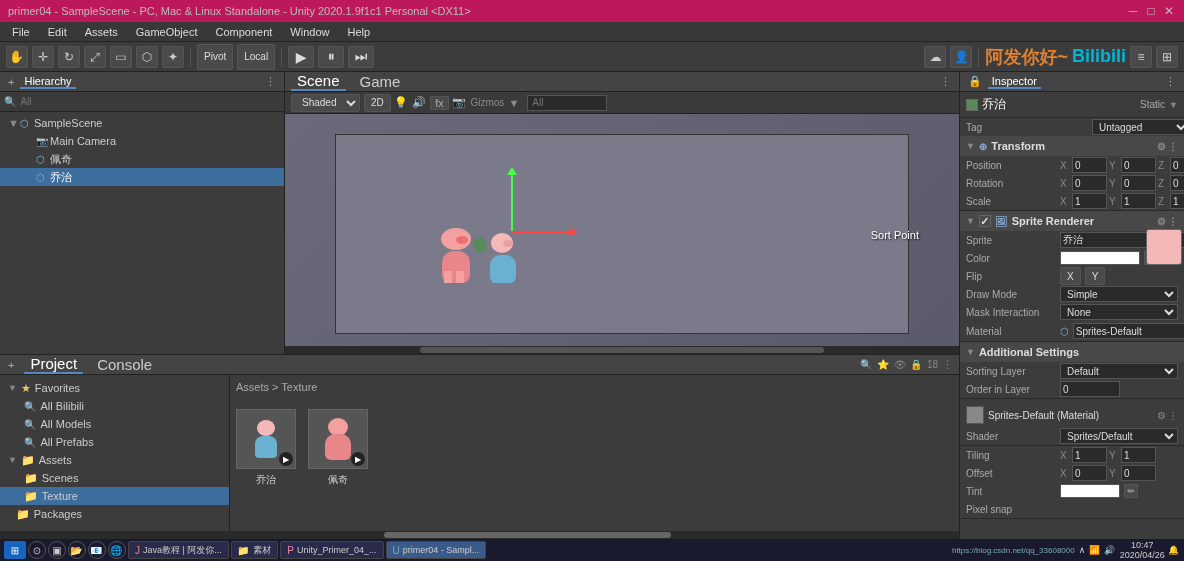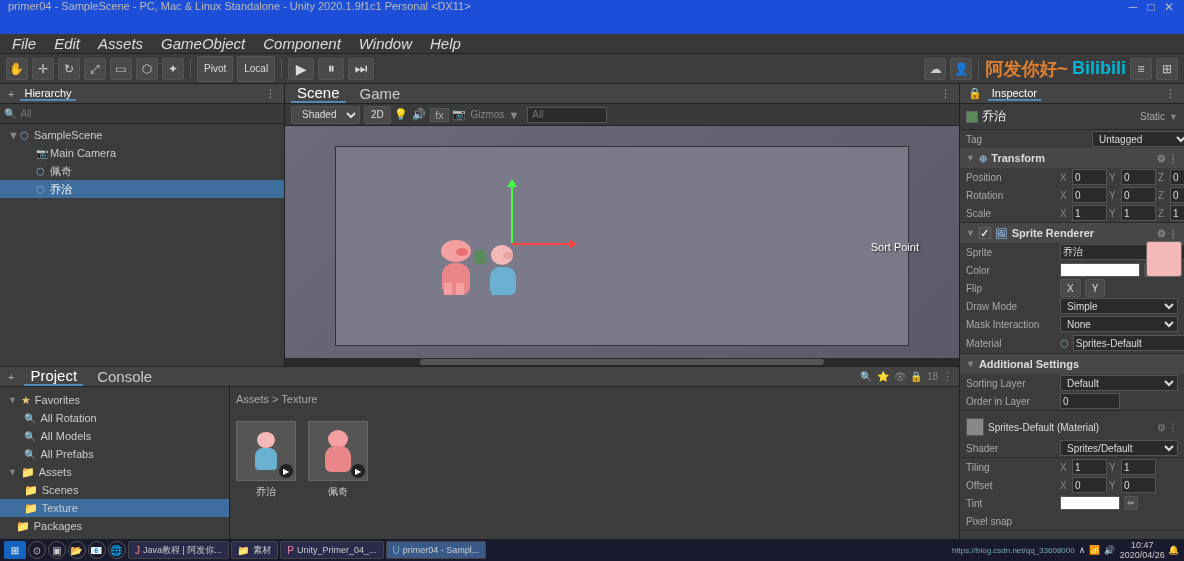--- a/index.html
+++ b/index.html
@@ -8,23 +8,24 @@
       height: 561px;
       overflow: hidden;
       font-family: 'Segoe UI', Arial, sans-serif;
       font-size: 11px;
       background: #3c3c3c;
       color: #ccc;
     }
 
     
     #title-bar {
-      height: 34px;
-      background: #1d4ed8;
-      display: flex;
+      height: 22px;
+      background: #be185d;
+      display: flex;
+      align-items: center;
       padding: 0 8px;
       color: #bbb;
       font-size: 11px;
       user-select: none;
     }
     #title-bar .title-text { flex: 1; }
     #title-bar .window-controls { display: flex; gap: 4px; }
     #title-bar .win-btn {
       width: 14px; height: 14px;
       border: none; background: transparent;
@@ -39,22 +40,21 @@
       display: flex;
       align-items: center;
       padding: 0 4px;
       gap: 2px;
       border-bottom: 1px solid #222;
     }
     .menu-item {
       padding: 1px 8px;
       cursor: pointer;
       color: #ddd;
-      font-size: 15px;
-      font-style: italic;
+      font-size: 11px;
     }
 
     
     #toolbar {
       height: 30px;
       background: #3c3c3c;
       display: flex;
       align-items: center;
       padding: 0 6px;
       gap: 4px;
@@ -902,21 +902,21 @@
     <div id="project-content" style="display:flex; flex:1; overflow:hidden;">
       <div id="project-tree">
 
         <div class="project-tree-item">
           <span style="color:#888; font-size:9px;">▼</span>
           <span style="color:#e6c86e;">★</span>
           <span>Favorites</span>
         </div>
         <div class="project-tree-item" style="padding-left:24px;">
           <span style="color:#7ab; font-size:10px;">🔍</span>
-          <span>All Rotation</span>
+          <span>All Bilibili</span>
         </div>
         <div class="project-tree-item" style="padding-left:24px;">
           <span style="color:#7ab; font-size:10px;">🔍</span>
           <span>All Models</span>
         </div>
         <div class="project-tree-item" style="padding-left:24px;">
           <span style="color:#7ab; font-size:10px;">🔍</span>
           <span>All Prefabs</span>
         </div>
 

